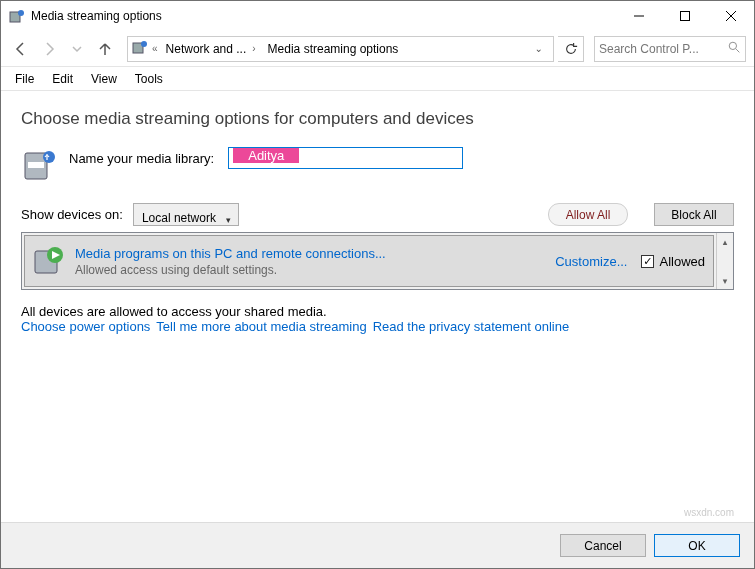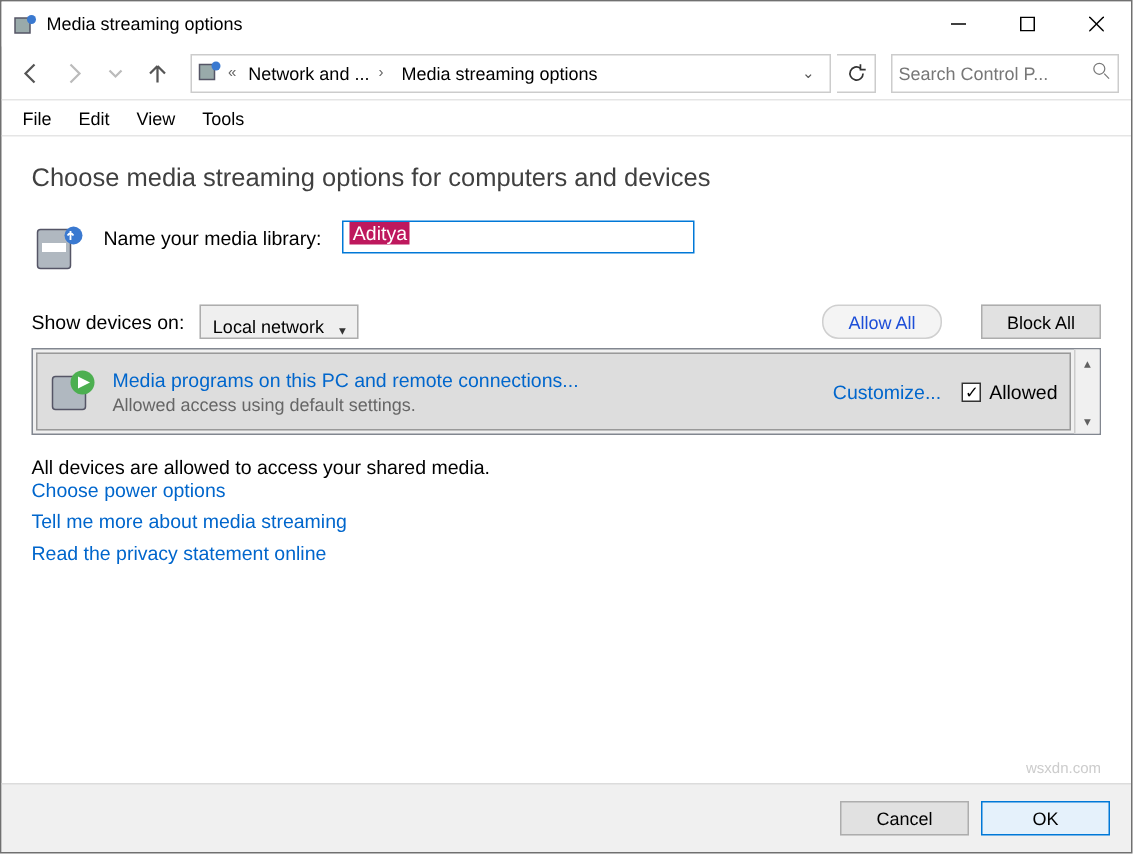--- a/index.html
+++ b/index.html
@@ -73,36 +73,36 @@
   .lib-fields { display:flex; flex-direction:column; gap:8px; }
   .lib-line1 { display:flex; align-items:center; gap:14px; }
   .lib-label { font-size:13px; }
   .lib-input {
     width:235px; height:22px;
     border:1px solid #0078d7;
     font-size:13px;
     padding:0 4px;
   }
   .lib-input .sel {
-    background:#be185d; color:#fff; display:inline-block; padding:0 2px;text-align:center;
+    background:#ec4899; color:#fff; display:inline-block; padding:0 15px;text-align:center;
   }
   .link { color:#0066cc; font-size:13px; cursor:pointer; }
   .show-row { display:flex; align-items:center; gap:10px; margin-bottom:6px;}
   .show-row .lbl{ font-size:13px;}
   .combo {
     height:23px; border:1px solid #adadad; background:#efefef;
     display:flex; align-items:flex-end; padding:0 8px; font-size:12px; gap:10px;
   }
   .combo .arrow{ font-size:9px; color:#333;}
   .btn {
     height:23px; border:1px solid #adadad; background:#e1e1e1;
     padding:0 14px; font-size:12px; display:inline-flex; align-items:center; justify-content:center;
     min-width:80px;
   }
-  .btn.disabled { color:#1d4ed8; border-color:#cfcfcf; background:#f4f4f4;border-radius:11px;}
+  .btn.disabled { color:#7f1d1d; border-color:#cfcfcf; background:#f4f4f4;border-radius:11px;}
   .btn.default { border-color:#0078d7; background:#e5f1fb;}
   .device-panel {
     border:1px solid #828790;
     background:#f0f0f0;
     height:58px;
     display:flex;
     position:relative;
   }
   .device-row {
     flex:1;
@@ -118,21 +118,21 @@
   .device-text{ flex:1; display:flex; flex-direction:column; gap:2px;}
   .device-text .line1{ color:#0066cc; font-size:13px;}
   .device-text .line2{ color:#666; font-size:12px;}
   .device-right{ display:flex; align-items:center; gap:14px;}
   .customize{ color:#0066cc; font-size:13px;}
   .allowed-chk{ display:flex; align-items:center; gap:5px; font-size:13px;}
   .chkbox{ width:13px; height:13px; border:1px solid #333; background:#fff; display:flex; align-items:center; justify-content:center; font-size:11px;}
   .scroll-col{ width:17px; background:#f0f0f0; border-left:1px solid #ccc; display:flex; flex-direction:column; justify-content:space-between;}
   .scroll-btn{ height:17px; display:flex; align-items:center; justify-content:center; font-size:9px; color:#606060;}
   .status-line{ font-size:13px; margin-top:14px; }
-  .links-col{ display:flex; flex-direction:column; gap:6px;}
+  .links-col{ display:flex; flex-direction:row; gap:6px;}
   .footer{
     position:absolute; left:0; right:0; bottom:0;
     height:46px;
     background:#f0f0f0;
     border-top:1px solid #dcdcdc;
     display:flex; align-items:center; justify-content:flex-end;
     padding-right:14px; gap:8px;
   }
   .watermark{ position:absolute; right:20px; bottom:50px; font-size:10px; color:#ccc; }
 </style>

